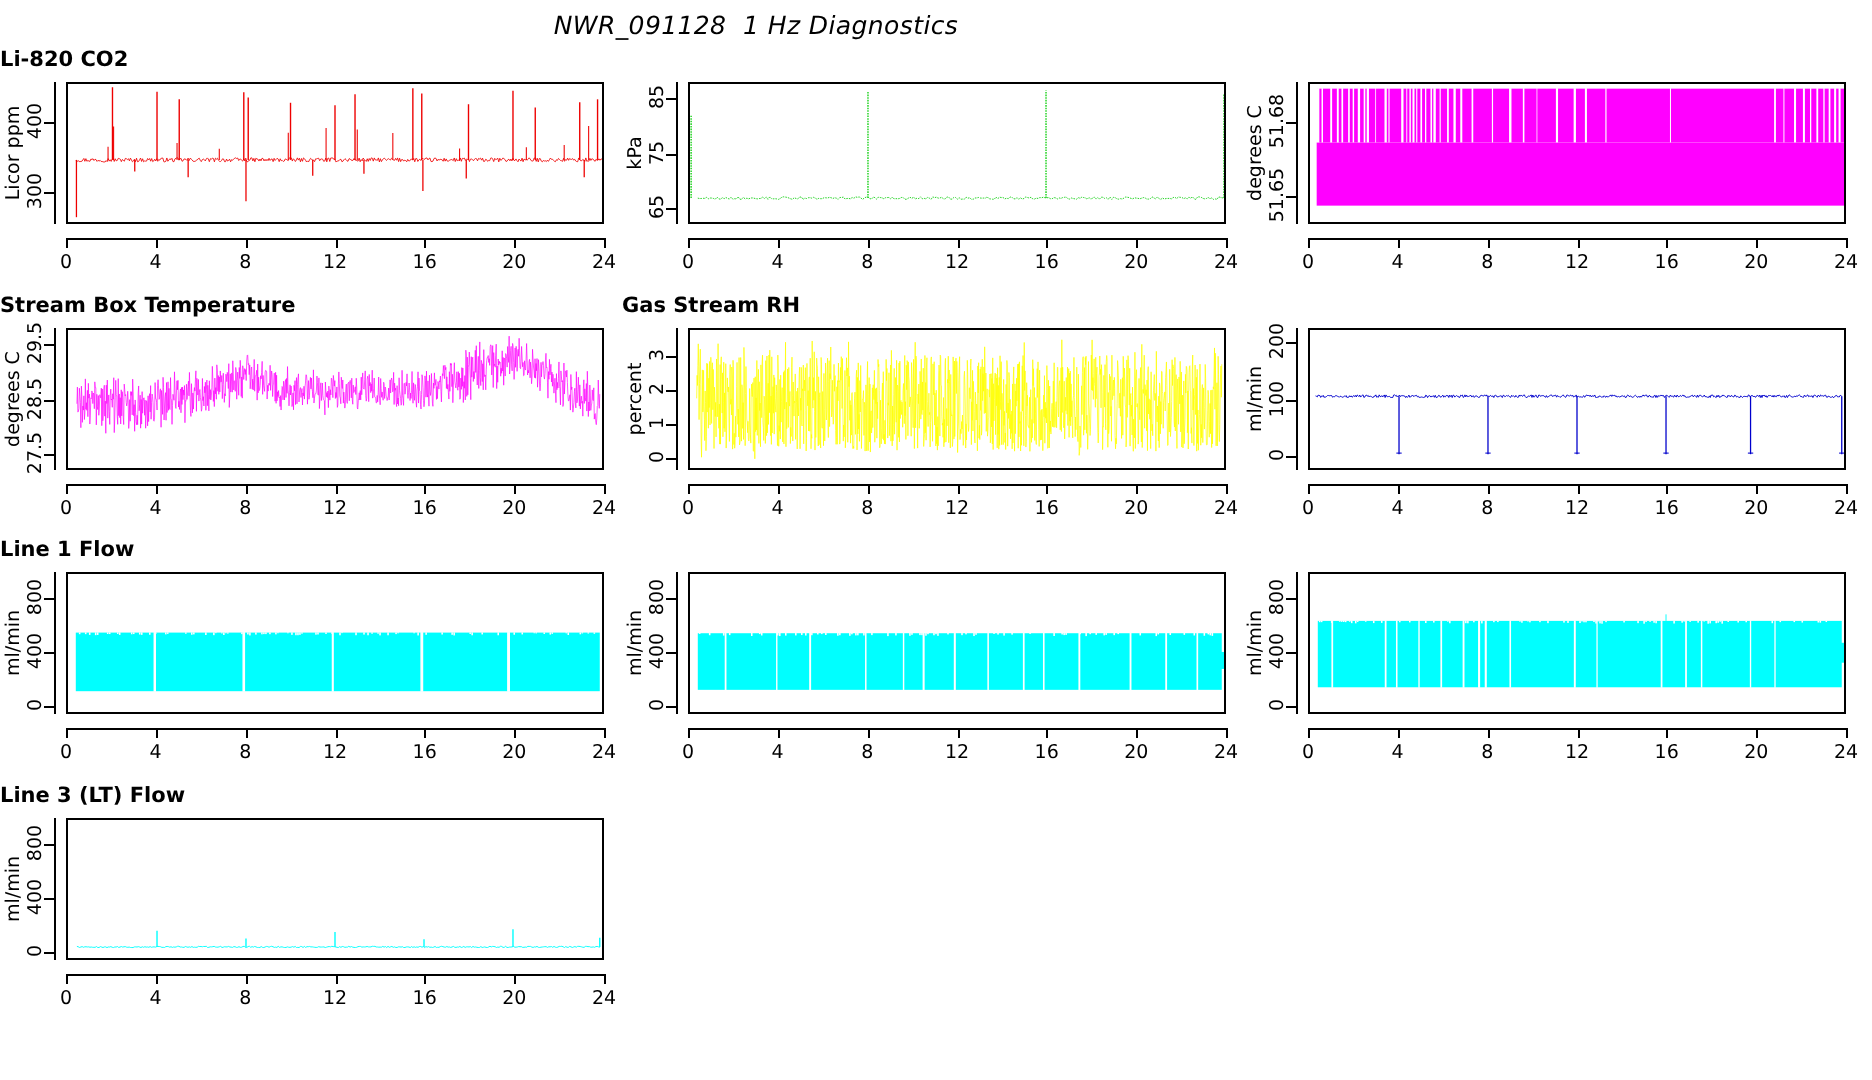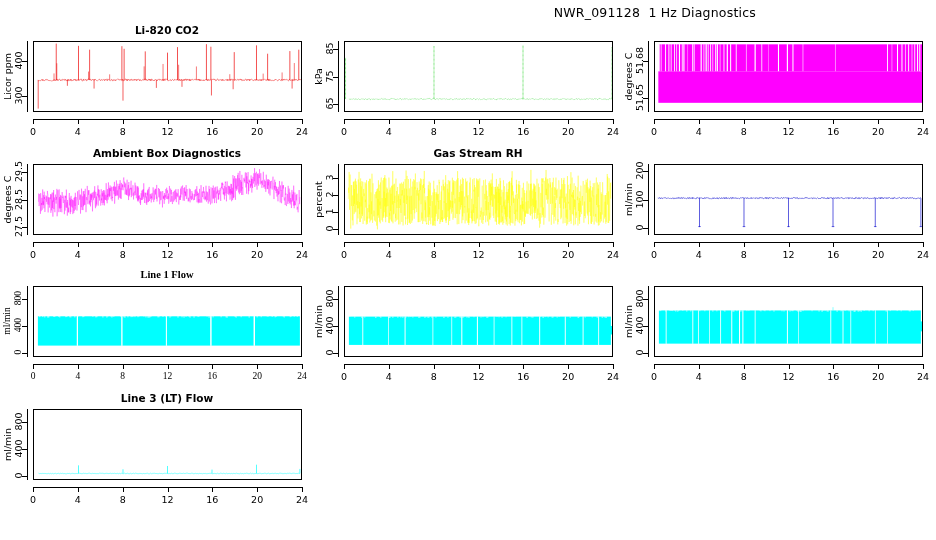--- a/index.html
+++ b/index.html
@@ -20,46 +20,46 @@
     left: 0; top: 0;
     width: 936px;
     height: 540px;
   }
   
   #main-title {
     position: absolute;
     left: 0;
     top: 5px;
     width: 756px;
-    text-align: right;
+    text-align: center;
     font-size: 12.5px;
     letter-spacing: 0.2px;
     white-space: pre;
+    font-style: italic;
   }
   
   #xlabel-global {
     position: absolute;
     left: 0;
     top: 513px;
     width: 936px;
     text-align: center;
     font-size: 12.5px;
   }
   
   .panel {
     position: absolute;
     width: 312px;
     height: 123px;
   }
   .panel-title {
     position: absolute;
-    left: 11px;
+    left: 0;
     top: 0px;
     width: 312px;
-    text-align: center;
     font-size: 10.5px;
     font-weight: bold;
     white-space: nowrap;
   }
   
   .plotbox {
     position: absolute;
     left: 33px;
     top: 17px;
     width: 269px;
@@ -319,21 +319,21 @@
         <div class="xtick" style="left: 167.5px;"></div>
         <div class="xtick-label" style="left: 167.5px;">12</div>
         <div class="xtick" style="left: 212.333px;"></div>
         <div class="xtick-label" style="left: 212.333px;">16</div>
         <div class="xtick" style="left: 257.167px;"></div>
         <div class="xtick-label" style="left: 257.167px;">20</div>
         <div class="xtick" style="left: 302px;"></div>
         <div class="xtick-label" style="left: 302px;">24</div>
       </div>
       <div class="panel" style="left: 0px; top: 147px;">
-        <div class="panel-title">Ambient Box Diagnostics</div>
+        <div class="panel-title">Stream Box Temperature</div>
         <div class="plotbox">
           <div class="plotinner">
             <svg viewBox="0 0 1000 264" preserveAspectRatio="none">
               <path d="M16.7 141.1L17.6 109.2L18.5 157.1L19.5 155.3L20.4 150.3L21.3 111.3L22.3 126.9L23.2 138.8L24.1 186.9L25.1 107.4L26.0 126.9L26.9 176.7L27.9 145.5L28.8 153.2L29.7 125.9L30.7 171.3L31.6 158.5L32.5 93.5L33.5 151.6L34.4 139.0L35.3 153.7L36.3 115.4L37.2 165.8L38.1 102.0L39.0 130.4L40.0 122.6L40.9 179.9L41.8 162.8L42.8 129.8L43.7 131.4L44.6 116.6L45.6 119.0L46.5 140.8L47.4 120.6L48.4 123.7L49.3 150.6L50.2 99.2L51.2 110.4L52.1 110.3L53.0 181.5L54.0 123.0L54.9 146.8L55.8 152.3L56.8 125.5L57.7 163.2L58.6 151.0L59.6 123.7L60.5 128.9L61.4 129.8L62.4 111.2L63.3 183.0L64.2 112.8L65.2 173.6L66.1 160.9L67.0 115.2L68.0 105.7L68.9 164.8L69.8 136.0L70.8 197.6L71.7 105.5L72.6 140.7L73.6 95.8L74.5 168.6L75.4 139.8L76.3 124.2L77.3 155.4L78.2 180.6L79.1 125.5L80.1 113.1L81.0 133.7L81.9 132.1L82.9 147.9L83.8 122.0L84.7 132.3L85.7 91.3L86.6 196.3L87.5 170.4L88.5 129.7L89.4 96.3L90.3 123.7L91.3 126.1L92.2 165.8L93.1 180.5L94.1 93.1L95.0 163.8L95.9 122.4L96.9 167.6L97.8 129.5L98.7 179.8L99.7 114.4L100.6 164.3L101.5 117.9L102.5 129.6L103.4 166.8L104.3 180.9L105.3 103.5L106.2 113.9L107.1 126.0L108.1 123.5L109.0 138.3L109.9 145.2L110.9 139.2L111.8 117.2L112.7 134.6L113.7 188.3L114.6 172.9L115.5 133.2L116.4 174.5L117.4 117.8L118.3 125.2L119.2 118.1L120.2 162.4L121.1 94.0L122.0 118.2L123.0 163.9L123.9 142.8L124.8 193.8L125.8 133.8L126.7 157.7L127.6 175.6L128.6 181.3L129.5 163.1L130.4 181.0L131.4 120.9L132.3 107.1L133.2 154.5L134.2 143.0L135.1 124.7L136.0 187.8L137.0 132.9L137.9 180.0L138.8 117.9L139.8 159.2L140.7 137.0L141.6 130.2L142.6 129.7L143.5 163.1L144.4 134.2L145.4 187.9L146.3 164.4L147.2 135.2L148.2 140.5L149.1 183.4L150.0 125.9L151.0 175.3L151.9 133.7L152.8 121.8L153.8 156.8L154.7 106.4L155.6 170.7L156.5 138.3L157.5 122.5L158.4 127.3L159.3 139.3L160.3 173.4L161.2 174.5L162.1 168.2L163.1 100.6L164.0 131.3L164.9 131.5L165.9 138.4L166.8 153.1L167.7 105.8L168.7 95.2L169.6 111.0L170.5 132.7L171.5 130.3L172.4 114.7L173.3 112.5L174.3 186.1L175.2 115.7L176.1 128.5L177.1 161.4L178.0 90.5L178.9 109.9L179.9 172.2L180.8 145.4L181.7 127.5L182.7 119.8L183.6 172.7L184.5 100.5L185.5 157.9L186.4 141.5L187.3 99.2L188.3 153.6L189.2 111.7L190.1 149.8L191.1 152.0L192.0 91.1L192.9 130.5L193.8 134.1L194.8 180.5L195.7 144.2L196.6 123.0L197.6 128.5L198.5 134.4L199.4 80.0L200.4 112.7L201.3 146.9L202.2 150.1L203.2 114.9L204.1 97.1L205.0 114.2L206.0 96.3L206.9 147.3L207.8 136.4L208.8 152.0L209.7 120.1L210.6 112.8L211.6 158.4L212.5 109.8L213.4 142.5L214.4 109.2L215.3 133.3L216.2 114.7L217.2 124.7L218.1 106.2L219.0 177.4L220.0 135.1L220.9 136.1L221.8 103.7L222.8 132.9L223.7 125.0L224.6 107.9L225.6 97.9L226.5 126.1L227.4 81.1L228.4 119.7L229.3 153.6L230.2 165.3L231.2 102.7L232.1 129.6L233.0 158.6L233.9 120.5L234.9 151.3L235.8 121.8L236.7 110.2L237.7 116.8L238.6 94.7L239.5 78.1L240.5 155.6L241.4 92.4L242.3 123.5L243.3 124.3L244.2 94.6L245.1 136.0L246.1 119.8L247.0 113.7L247.9 129.0L248.9 136.0L249.8 155.4L250.7 150.7L251.7 92.7L252.6 135.1L253.5 127.6L254.5 145.4L255.4 108.0L256.3 120.1L257.3 99.9L258.2 153.7L259.1 114.5L260.1 95.8L261.0 144.9L261.9 105.8L262.9 123.7L263.8 154.7L264.7 97.2L265.7 132.2L266.6 114.1L267.5 134.0L268.5 124.5L269.4 109.6L270.3 69.5L271.3 97.3L272.2 136.6L273.1 116.0L274.0 146.5L275.0 92.0L275.9 122.2L276.8 110.2L277.8 132.5L278.7 66.6L279.6 78.2L280.6 117.2L281.5 87.1L282.4 123.1L283.4 89.8L284.3 118.5L285.2 78.3L286.2 99.8L287.1 98.7L288.0 87.0L289.0 131.3L289.9 104.4L290.8 82.7L291.8 103.8L292.7 138.5L293.6 121.9L294.6 126.0L295.5 84.4L296.4 85.5L297.4 98.8L298.3 81.0L299.2 89.4L300.2 112.0L301.1 64.4L302.0 148.2L303.0 123.4L303.9 83.9L304.8 118.7L305.8 99.2L306.7 82.1L307.6 119.0L308.6 58.9L309.5 82.9L310.4 114.6L311.3 98.2L312.3 96.9L313.2 117.3L314.1 71.7L315.1 78.2L316.0 132.4L316.9 96.4L317.9 80.6L318.8 99.5L319.7 124.9L320.7 71.7L321.6 92.7L322.5 58.0L323.5 78.1L324.4 127.2L325.3 89.8L326.3 130.3L327.2 68.4L328.1 75.1L329.1 94.7L330.0 80.8L330.9 73.8L331.9 85.1L332.8 75.7L333.7 96.7L334.7 59.5L335.6 48.7L336.5 47.7L337.5 66.3L338.4 64.1L339.3 85.4L340.3 66.8L341.2 112.5L342.1 97.9L343.1 72.6L344.0 70.7L344.9 113.1L345.9 94.2L346.8 114.8L347.7 96.6L348.7 56.3L349.6 117.1L350.5 89.1L351.4 88.4L352.4 85.2L353.3 77.0L354.2 134.2L355.2 65.2L356.1 120.2L357.0 90.3L358.0 116.0L358.9 113.8L359.8 106.4L360.8 87.6L361.7 93.4L362.6 81.3L363.6 60.0L364.5 123.1L365.4 86.9L366.4 106.0L367.3 111.5L368.2 117.4L369.2 80.7L370.1 77.3L371.0 77.8L372.0 79.9L372.9 132.1L373.8 105.8L374.8 116.9L375.7 103.3L376.6 101.7L377.6 105.8L378.5 67.5L379.4 115.5L380.4 95.9L381.3 78.4L382.2 85.0L383.2 127.3L384.1 106.7L385.0 104.5L386.0 82.4L386.9 83.2L387.8 136.2L388.8 80.9L389.7 140.3L390.6 86.4L391.5 135.5L392.5 118.2L393.4 127.4L394.3 115.8L395.3 130.1L396.2 128.8L397.1 146.3L398.1 125.5L399.0 153.1L399.9 132.1L400.9 108.0L401.8 110.3L402.7 133.7L403.7 98.0L404.6 107.1L405.5 133.9L406.5 100.3L407.4 94.9L408.3 129.1L409.3 92.7L410.2 121.2L411.1 70.0L412.1 114.7L413.0 122.4L413.9 145.1L414.9 119.4L415.8 104.8L416.7 124.4L417.7 107.1L418.6 114.1L419.5 146.5L420.5 141.2L421.4 120.3L422.3 152.7L423.3 105.8L424.2 116.2L425.1 96.9L426.1 142.7L427.0 113.8L427.9 91.1L428.8 141.2L429.8 103.8L430.7 92.0L431.6 83.9L432.6 137.6L433.5 120.4L434.4 112.7L435.4 110.2L436.3 129.1L437.2 119.3L438.2 112.0L439.1 143.5L440.0 120.3L441.0 126.0L441.9 107.6L442.8 132.2L443.8 109.0L444.7 101.6L445.6 85.4L446.6 86.3L447.5 97.2L448.4 141.9L449.4 111.3L450.3 96.8L451.2 132.5L452.2 125.9L453.1 101.2L454.0 90.5L455.0 112.7L455.9 91.9L456.8 110.3L457.8 117.6L458.7 129.6L459.6 76.2L460.6 139.7L461.5 130.7L462.4 123.9L463.4 121.8L464.3 121.7L465.2 115.0L466.2 88.1L467.1 100.5L468.0 123.8L468.9 124.5L469.9 91.6L470.8 150.3L471.7 132.1L472.7 106.8L473.6 101.0L474.5 135.0L475.5 122.3L476.4 101.5L477.3 125.3L478.3 133.5L479.2 134.6L480.1 135.3L481.1 162.4L482.0 99.5L482.9 115.8L483.9 127.9L484.8 119.7L485.7 129.6L486.7 116.7L487.6 148.5L488.5 107.3L489.5 120.6L490.4 134.2L491.3 114.2L492.3 124.3L493.2 92.0L494.1 93.4L495.1 108.6L496.0 129.4L496.9 86.9L497.9 97.6L498.8 107.4L499.7 96.8L500.7 131.1L501.6 119.5L502.5 129.2L503.5 108.9L504.4 148.0L505.3 143.5L506.3 103.4L507.2 80.2L508.1 102.6L509.0 126.7L510.0 130.2L510.9 141.2L511.8 90.3L512.8 105.8L513.7 111.9L514.6 95.6L515.6 139.9L516.5 118.8L517.4 133.1L518.4 149.4L519.3 142.8L520.2 114.5L521.2 103.5L522.1 136.4L523.0 140.4L524.0 102.3L524.9 102.0L525.8 99.8L526.8 135.4L527.7 97.9L528.6 96.4L529.6 105.6L530.5 129.8L531.4 92.2L532.4 133.6L533.3 142.0L534.2 105.4L535.2 119.8L536.1 118.1L537.0 113.6L538.0 108.6L538.9 123.4L539.8 92.3L540.8 111.0L541.7 148.4L542.6 151.2L543.6 135.5L544.5 130.2L545.4 120.0L546.3 134.0L547.3 116.0L548.2 133.7L549.1 90.2L550.1 123.9L551.0 94.9L551.9 82.1L552.9 110.7L553.8 112.4L554.7 113.2L555.7 94.4L556.6 78.2L557.5 125.7L558.5 136.1L559.4 130.6L560.3 93.8L561.3 88.3L562.2 94.2L563.1 137.1L564.1 85.0L565.0 106.7L565.9 100.4L566.9 119.8L567.8 103.2L568.7 117.0L569.7 76.9L570.6 130.3L571.5 123.9L572.5 111.4L573.4 91.8L574.3 127.9L575.3 128.5L576.2 130.9L577.1 139.5L578.1 139.4L579.0 125.2L579.9 137.5L580.9 120.2L581.8 90.0L582.7 122.5L583.7 131.8L584.6 143.0L585.5 92.8L586.4 111.7L587.4 128.8L588.3 118.5L589.2 127.7L590.2 134.4L591.1 99.9L592.0 103.5L593.0 131.1L593.9 109.1L594.8 111.9L595.8 126.9L596.7 127.5L597.6 135.0L598.6 129.9L599.5 128.2L600.4 111.0L601.4 134.0L602.3 112.8L603.2 95.4L604.2 120.6L605.1 97.4L606.0 91.8L607.0 97.3L607.9 118.2L608.8 115.8L609.8 81.0L610.7 142.6L611.6 101.6L612.6 115.3L613.5 111.3L614.4 138.5L615.4 146.5L616.3 106.5L617.2 141.5L618.2 130.1L619.1 144.8L620.0 91.4L621.0 116.1L621.9 123.6L622.8 131.0L623.8 143.9L624.7 141.6L625.6 77.1L626.5 125.2L627.5 131.8L628.4 144.2L629.3 102.1L630.3 102.2L631.2 122.8L632.1 112.7L633.1 100.4L634.0 107.0L634.9 83.9L635.9 124.7L636.8 130.9L637.7 119.1L638.7 101.4L639.6 109.4L640.5 134.9L641.5 120.7L642.4 131.0L643.3 116.5L644.3 79.3L645.2 123.0L646.1 140.1L647.1 101.1L648.0 123.8L648.9 134.5L649.9 104.1L650.8 105.1L651.7 136.3L652.7 147.7L653.6 115.1L654.5 107.9L655.5 80.0L656.4 139.8L657.3 91.9L658.3 116.1L659.2 117.2L660.1 142.5L661.1 151.2L662.0 123.7L662.9 85.6L663.8 90.2L664.8 109.6L665.7 134.9L666.6 146.8L667.6 139.7L668.5 87.8L669.4 97.1L670.4 128.5L671.3 78.6L672.2 121.7L673.2 128.4L674.1 97.3L675.0 124.0L676.0 145.7L676.9 86.5L677.8 114.4L678.8 125.2L679.7 117.8L680.6 83.2L681.6 119.9L682.5 140.2L683.4 146.0L684.4 101.5L685.3 111.6L686.2 82.0L687.2 105.9L688.1 103.9L689.0 94.5L690.0 132.8L690.9 108.1L691.8 131.3L692.8 98.6L693.7 103.0L694.6 113.0L695.6 97.2L696.5 99.3L697.4 88.2L698.4 117.7L699.3 137.6L700.2 102.7L701.2 83.6L702.1 87.4L703.0 68.0L703.9 80.8L704.9 93.1L705.8 67.4L706.7 76.0L707.7 71.6L708.6 111.8L709.5 89.5L710.5 113.1L711.4 104.1L712.3 119.5L713.3 132.1L714.2 79.8L715.1 117.3L716.1 63.8L717.0 67.3L717.9 64.2L718.9 108.4L719.8 84.7L720.7 139.1L721.7 107.1L722.6 87.8L723.5 62.6L724.5 97.8L725.4 105.9L726.3 110.8L727.3 100.9L728.2 79.9L729.1 111.4L730.1 115.3L731.0 79.7L731.9 108.9L732.9 82.8L733.8 132.5L734.7 129.9L735.7 91.9L736.6 113.5L737.5 71.9L738.5 107.8L739.4 72.8L740.3 138.8L741.3 98.9L742.2 111.4L743.1 87.2L744.0 133.8L745.0 38.6L745.9 48.0L746.8 127.0L747.8 51.9L748.7 124.0L749.6 71.3L750.6 65.6L751.5 42.2L752.4 69.1L753.4 92.9L754.3 133.3L755.2 51.1L756.2 90.2L757.1 56.8L758.0 52.1L759.0 98.5L759.9 79.5L760.8 93.3L761.8 77.4L762.7 38.8L763.6 81.2L764.6 30.0L765.5 83.8L766.4 105.2L767.4 76.7L768.3 50.4L769.2 111.8L770.2 77.1L771.1 22.8L772.0 90.7L773.0 106.3L773.9 58.0L774.8 61.4L775.8 98.7L776.7 64.6L777.6 114.5L778.6 37.6L779.5 82.6L780.4 89.2L781.3 86.0L782.3 114.5L783.2 76.3L784.1 58.8L785.1 52.7L786.0 53.0L786.9 48.9L787.9 62.1L788.8 54.9L789.7 67.7L790.7 31.8L791.6 28.3L792.5 30.3L793.5 86.0L794.4 63.4L795.3 29.8L796.3 110.0L797.2 43.2L798.1 68.2L799.1 65.4L800.0 71.2L800.9 49.5L801.9 27.1L802.8 112.1L803.7 69.1L804.7 100.0L805.6 55.5L806.5 67.0L807.5 59.5L808.4 63.8L809.3 61.5L810.3 88.4L811.2 73.1L812.1 82.8L813.1 39.8L814.0 78.6L814.9 52.5L815.9 105.6L816.8 55.0L817.7 53.5L818.7 88.1L819.6 45.1L820.5 47.1L821.4 55.0L822.4 71.0L823.3 31.6L824.2 50.0L825.2 62.0L826.1 11.8L827.0 84.2L828.0 68.8L828.9 39.1L829.8 31.3L830.8 66.6L831.7 78.2L832.6 25.7L833.6 32.5L834.5 61.7L835.4 94.5L836.4 63.3L837.3 34.3L838.2 71.4L839.2 31.2L840.1 42.2L841.0 79.1L842.0 44.3L842.9 36.9L843.8 50.2L844.8 15.8L845.7 39.8L846.6 72.1L847.6 74.0L848.5 59.6L849.4 31.5L850.4 53.7L851.3 70.4L852.2 62.0L853.2 87.5L854.1 86.6L855.0 58.9L856.0 74.8L856.9 76.7L857.8 57.7L858.8 25.9L859.7 54.9L860.6 86.1L861.5 77.1L862.5 82.2L863.4 60.4L864.3 56.1L865.3 91.5L866.2 61.4L867.1 71.5L868.1 102.8L869.0 90.3L869.9 37.0L870.9 55.4L871.8 70.8L872.7 78.3L873.7 91.2L874.6 55.0L875.5 92.2L876.5 64.1L877.4 78.0L878.3 54.6L879.3 109.4L880.2 86.3L881.1 56.8L882.1 74.5L883.0 103.3L883.9 116.5L884.9 103.1L885.8 61.9L886.7 89.6L887.7 66.9L888.6 65.8L889.5 60.4L890.5 67.5L891.4 89.5L892.3 93.9L893.3 83.6L894.2 57.2L895.1 44.6L896.1 72.6L897.0 71.7L897.9 99.8L898.8 130.4L899.8 79.6L900.7 94.2L901.6 56.2L902.6 85.8L903.5 73.6L904.4 65.6L905.4 99.4L906.3 80.5L907.2 107.6L908.2 84.7L909.1 98.7L910.0 120.8L911.0 105.3L911.9 92.3L912.8 116.6L913.8 139.0L914.7 83.5L915.6 114.3L916.6 100.3L917.5 111.0L918.4 92.7L919.4 61.1L920.3 107.8L921.2 112.0L922.2 143.3L923.1 78.2L924.0 89.8L925.0 99.4L925.9 96.9L926.8 146.3L927.8 141.8L928.7 63.2L929.6 122.5L930.6 100.8L931.5 78.1L932.4 79.4L933.4 90.0L934.3 76.8L935.2 100.7L936.2 125.1L937.1 135.5L938.0 135.5L938.9 129.9L939.9 123.8L940.8 153.2L941.7 85.1L942.7 114.0L943.6 109.0L944.5 141.6L945.5 157.2L946.4 149.6L947.3 138.9L948.3 117.7L949.2 111.4L950.1 138.4L951.1 149.1L952.0 79.7L952.9 139.5L953.9 136.4L954.8 113.4L955.7 90.2L956.7 116.9L957.6 145.6L958.5 105.0L959.5 150.9L960.4 133.7L961.3 126.5L962.3 140.1L963.2 136.3L964.1 164.8L965.1 111.6L966.0 95.3L966.9 140.5L967.9 112.5L968.8 129.5L969.7 136.1L970.7 102.4L971.6 155.1L972.5 78.9L973.5 116.2L974.4 165.5L975.3 137.7L976.3 154.6L977.2 105.3L978.1 124.6L979.0 153.8L980.0 143.4L980.9 139.9L981.8 114.6L982.8 133.2L983.7 135.1L984.6 110.6L985.6 170.5L986.5 161.0L987.4 159.9L988.4 176.4L989.3 181.1L990.2 170.2L991.2 145.5L992.1 144.5L993.0 95.7L994.0 129.9L994.9 149.9L995.8 122.7" fill="none" stroke="#ff00ff" stroke-width="1.3"></path>
             </svg>
           </div>
         </div>
         <div class="yaxis-line"></div>
         <div class="ytick" style="top: 79.8077px;"></div>
         <div class="ytick-label" style="width: 34px; left: 1px; top: 73.8077px;">27.5</div>
@@ -430,21 +430,21 @@
         <div class="xtick-label" style="left: 122.667px;">8</div>
         <div class="xtick" style="left: 167.5px;"></div>
         <div class="xtick-label" style="left: 167.5px;">12</div>
         <div class="xtick" style="left: 212.333px;"></div>
         <div class="xtick-label" style="left: 212.333px;">16</div>
         <div class="xtick" style="left: 257.167px;"></div>
         <div class="xtick-label" style="left: 257.167px;">20</div>
         <div class="xtick" style="left: 302px;"></div>
         <div class="xtick-label" style="left: 302px;">24</div>
       </div>
-      <div class="panel" style="left: 0px; top: 269px; font-family: Liberation Serif, serif;">
+      <div class="panel" style="left: 0px; top: 269px;">
         <div class="panel-title">Line 1 Flow</div>
         <div class="plotbox">
           <div class="plotinner">
             <svg viewBox="0 0 1000 264" preserveAspectRatio="none">
               <rect x="14.6" y="112.1" width="981.2" height="112.1" fill="#00ffff"></rect>
               <rect x="20.4" y="111.6" width="2.9" height="3.6" fill="#ffffff"></rect>
               <rect x="31.7" y="111.6" width="2.9" height="3.5" fill="#ffffff"></rect>
               <rect x="39.2" y="111.6" width="2.9" height="4.9" fill="#ffffff"></rect>
               <rect x="50.4" y="111.6" width="2.9" height="5.4" fill="#ffffff"></rect>
               <rect x="54.2" y="111.6" width="2.9" height="5.0" fill="#ffffff"></rect>

